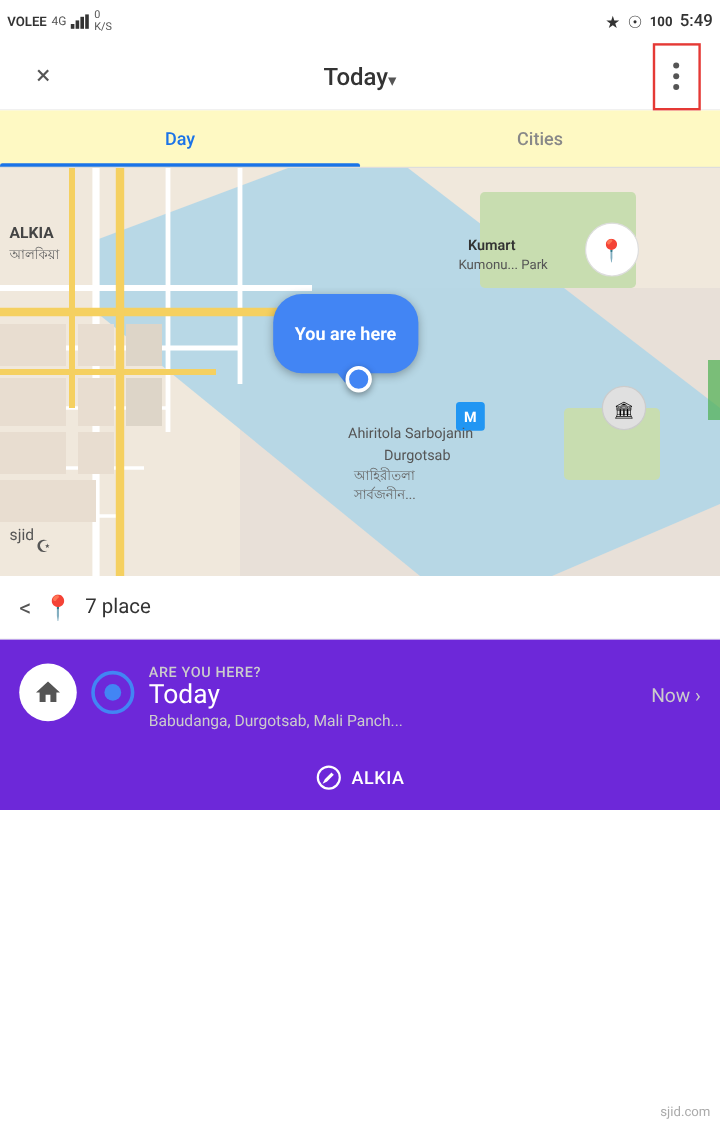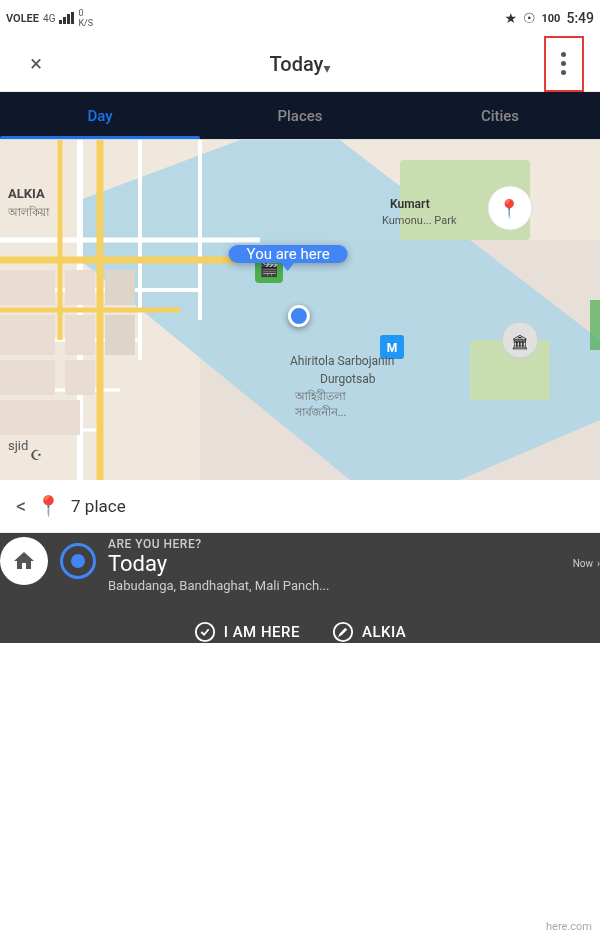--- a/index.html
+++ b/index.html
@@ -97,21 +97,21 @@
       width: 5px;
       height: 5px;
       background: #555;
       border-radius: 50%;
       display: block;
     }
 
     
     .tabs {
       display: flex;
-      background: #0f172a;
+      background: #fef9c3;
       border-bottom: 1px solid #ddd;
       height: 48px;
     }
     .tab {
       flex: 1;
       display: flex;
       align-items: center;
       justify-content: center;
       font-size: 15px;
       cursor: pointer;
@@ -149,24 +149,24 @@
     }
 
     
     .you-are-here {
       position: absolute;
       top: 105px;
       left: 50%;
       transform: translateX(-60%);
       background: #4285f4;
       color: #fff;
-      padding: 0 18px;
+      padding: 24px 18px;
       border-radius: 24px;
       font-size: 15px;
-      font-weight: 400;
+      font-weight: 700;
       white-space: nowrap;
       box-shadow: 0 2px 8px rgba(0,0,0,0.3);
       text-align: center;
     }
     .you-are-here::after {
       content: '';
       position: absolute;
       bottom: -8px;
       left: 50%;
       transform: translateX(-50%);
@@ -209,21 +209,22 @@
       font-size: 20px;
       color: #555;
     }
     .place-count-text {
       font-size: 17px;
       color: #333;
     }
 
     
     .bottom-panel {
-      background: #404040;
+      background: #6d28d9;
+      padding: 16px;
       flex: 1;
     }
 
     .location-card {
       display: flex;
       align-items: flex-start;
       gap: 12px;
       padding: 4px 0 12px 0;
     }
 
@@ -276,21 +277,21 @@
       display: flex;
       align-items: center;
       justify-content: space-between;
     }
     .location-name {
       font-size: 22px;
       color: #fff;
       font-weight: 400;
     }
     .now-text {
-      font-size: 10px;
+      font-size: 16px;
       color: #ccc;
       display: flex;
       align-items: center;
       gap: 4px;
     }
     .location-sub {
       font-size: 13px;
       color: #ccc;
       margin-top: 2px;
     }
@@ -364,23 +365,20 @@
       <span></span>
     </div>
   </div>
 </div>
 
 <div class="tabs">
   <div class="tab active">
     <span>Day</span>
   </div>
   <div class="tab">
-    <span>Places</span>
-  </div>
-  <div class="tab">
     <span>Cities</span>
   </div>
 </div>
 
 <div class="map-area">
   
   <svg class="map-svg" viewBox="0 0 600 340" xmlns="http://www.w3.org/2000/svg">
 
     <rect width="600" height="340" fill="#e8e0d8"></rect>
 
@@ -475,35 +473,28 @@
 
     <div class="location-info">
       <div class="are-you-here-label">ARE YOU HERE?</div>
       <div class="location-name-row">
         <span class="location-name">Today</span>
         <span class="now-text">
           <span>Now</span>
           <span>›</span>
         </span>
       </div>
-      <div class="location-sub">Babudanga, Bandhaghat, Mali Panch...</div>
+      <div class="location-sub">Babudanga, Durgotsab, Mali Panch...</div>
     </div>
   </div>
 
   <div class="action-buttons">
-    <div class="action-btn">
-      <svg viewBox="0 0 24 24" fill="none" stroke="white" stroke-width="2">
-        <circle cx="12" cy="12" r="10" stroke="white" stroke-width="2"></circle>
-        <polyline points="8,12 11,15 16,9" stroke="white" stroke-width="2" fill="none"></polyline>
-      </svg>
-      <span>I AM HERE</span>
-    </div>
     <div class="action-btn">
       <svg viewBox="0 0 24 24" fill="none" stroke="white" stroke-width="2">
         <circle cx="12" cy="12" r="10" stroke="white" stroke-width="2"></circle>
         <path d="M14.5 8.5 L15.5 9.5 L10 15 L8 16 L9 14 Z" stroke="white" stroke-width="1.5" fill="none"></path>
       </svg>
       <span>ALKIA</span>
     </div>
   </div>
 </div>
 
-<div class="watermark" style="position:fixed;bottom:4px;right:8px;font-size:11px;color:#aaa;">here.com</div>
+<div class="watermark" style="position:fixed;bottom:4px;right:8px;font-size:11px;color:#aaa;">sjid.com</div>
 
 </body></html>

